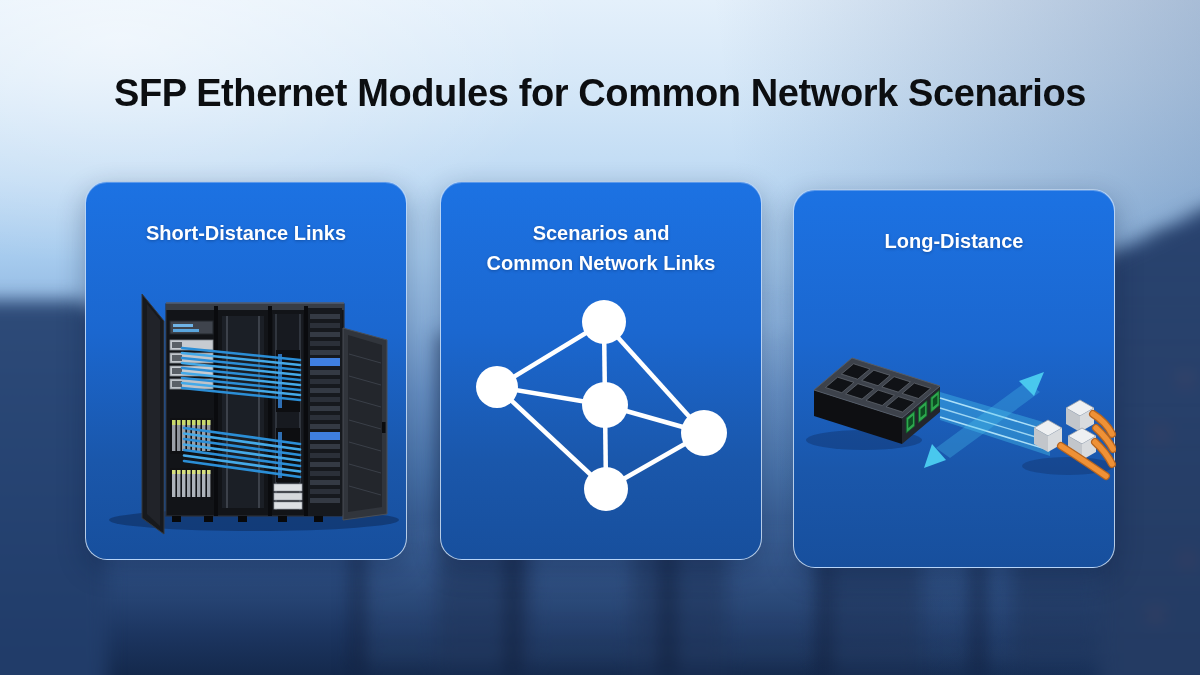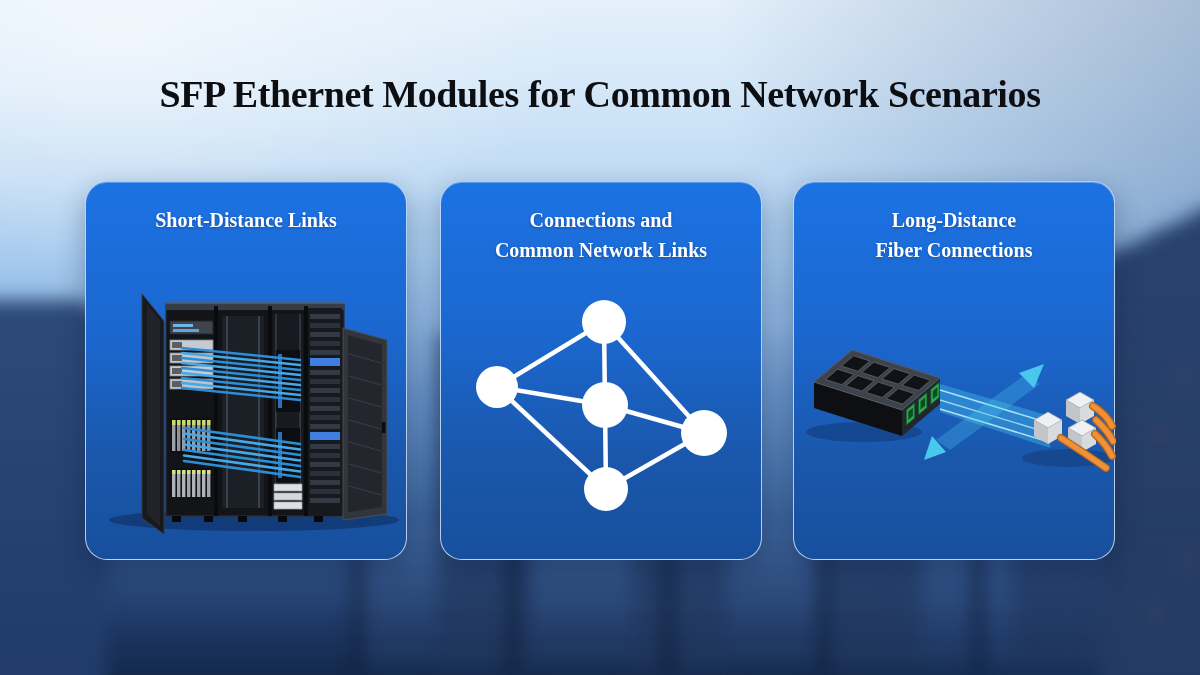--- a/index.html
+++ b/index.html
@@ -1,18 +1,18 @@
 <!DOCTYPE html>
 <html><head>
 <meta charset="utf-8">
 <style>
   html,body{margin:0;padding:0;background:#0e1c33;}
   .stage{
     position:relative;width:1200px;height:675px;overflow:hidden;
-    font-family:Liberation Serif, serif;
+    font-family:Liberation Sans, sans-serif;
   }
   
   .bg-base{
     position:absolute;inset:0;
     background:linear-gradient(180deg,
       #e4f0fb 0%,#d6e8f8 12%,#c0dbf4 26%,#a6cbee 38%,
       #8db4df 48%,#6b95c9 58%,#4b76ad 70%,#32558a 82%,#1c3560 94%,#14294c 100%);
   }
   .bg-corner-light{
     position:absolute;inset:0;
@@ -51,23 +51,23 @@
     position:absolute;left:0;right:0;top:72px;text-align:center;
     font-size:38px;font-weight:bold;letter-spacing:-.4px;color:#0c0e11;
   }
   
   .card{
     position:absolute;top:181px;width:322px;height:379px;border-radius:22px;
     border:1.5px solid rgba(235,246,255,.75);box-sizing:border-box;
     background:linear-gradient(180deg,#1c72e3 0%,#1b67cf 40%,#1a57ab 74%,#174f9d 100%);
     box-shadow:0 10px 28px rgba(8,25,60,.32), inset 0 1px 0 rgba(255,255,255,.28);
   }
-  .card-1{left:85px;} .card-2{left:440px;} .card-3{left:793px;}
+  .card-1{left:85px;} .card-2{left:440px;} .card-3{left:793px;margin-top:8px;}
   .card-title{
-    padding-top:23px;text-align:center;color:#fff;font-weight:bold;
+    padding-top:36px;text-align:center;color:#fff;font-weight:bold;
     font-size:20px;line-height:30px;text-shadow:0 1px 3px rgba(4,30,70,.35);
   }
   .card-art{position:absolute;left:0;top:0;width:322px;height:379px;pointer-events:none;}
 </style>
 </head>
 <body>
 
 <div class="stage">
 
   <div class="bg-base"></div>
@@ -242,21 +242,21 @@
           <line x1="98" y1="268" x2="214" y2="284" stroke="#2b8ed6" stroke-width="2.6"></line>
           <line x1="98" y1="273.5" x2="214" y2="289.5" stroke="#44a9e8" stroke-width="2.6"></line>
           <line x1="98" y1="279" x2="214" y2="295" stroke="#2b8ed6" stroke-width="2.6"></line>
         </g>
       </g>
     </svg>
   </div>
 
   <div class="card card-2">
     <div class="card-title">
-      <div>Connections and</div>
+      <div>Scenarios and</div>
       <div>Common Network Links</div>
     </div>
     <svg class="card-art" viewBox="0 0 322 379">
         <line x1="163" y1="140" x2="56" y2="205" stroke="#ffffff" stroke-width="4.5"></line>
         <line x1="163" y1="140" x2="164" y2="223" stroke="#ffffff" stroke-width="4.5"></line>
         <line x1="163" y1="140" x2="263" y2="251" stroke="#ffffff" stroke-width="4.5"></line>
         <line x1="56" y1="205" x2="164" y2="223" stroke="#ffffff" stroke-width="4.5"></line>
         <line x1="56" y1="205" x2="165" y2="307" stroke="#ffffff" stroke-width="4.5"></line>
         <line x1="164" y1="223" x2="263" y2="251" stroke="#ffffff" stroke-width="4.5"></line>
         <line x1="164" y1="223" x2="165" y2="307" stroke="#ffffff" stroke-width="4.5"></line>
@@ -265,21 +265,20 @@
         <circle cx="56" cy="205" r="21" fill="#ffffff"></circle>
         <circle cx="164" cy="223" r="23" fill="#ffffff"></circle>
         <circle cx="263" cy="251" r="23" fill="#ffffff"></circle>
         <circle cx="165" cy="307" r="22" fill="#ffffff"></circle>
       </svg>
   </div>
 
   <div class="card card-3">
     <div class="card-title">
       <div>Long-Distance</div>
-      <div>Fiber Connections</div>
     </div>
     <svg class="card-art" viewBox="0 0 322 379">
       <g>
         <ellipse cx="70" cy="250" rx="58" ry="10" fill="rgba(8,20,50,.26)"></ellipse>
         <ellipse cx="274" cy="276" rx="46" ry="9" fill="rgba(8,20,50,.22)"></ellipse>
 
         <g>
           <polygon points="108,228 146,196 146,222 108,254" fill="#23262c"></polygon>
           <polygon points="20,200 108,228 108,254 20,226" fill="#0e0f12"></polygon>
           <polygon points="20,200 58,168 146,196 108,228" fill="#3d424b" stroke="#565c65" stroke-width="1"></polygon>

